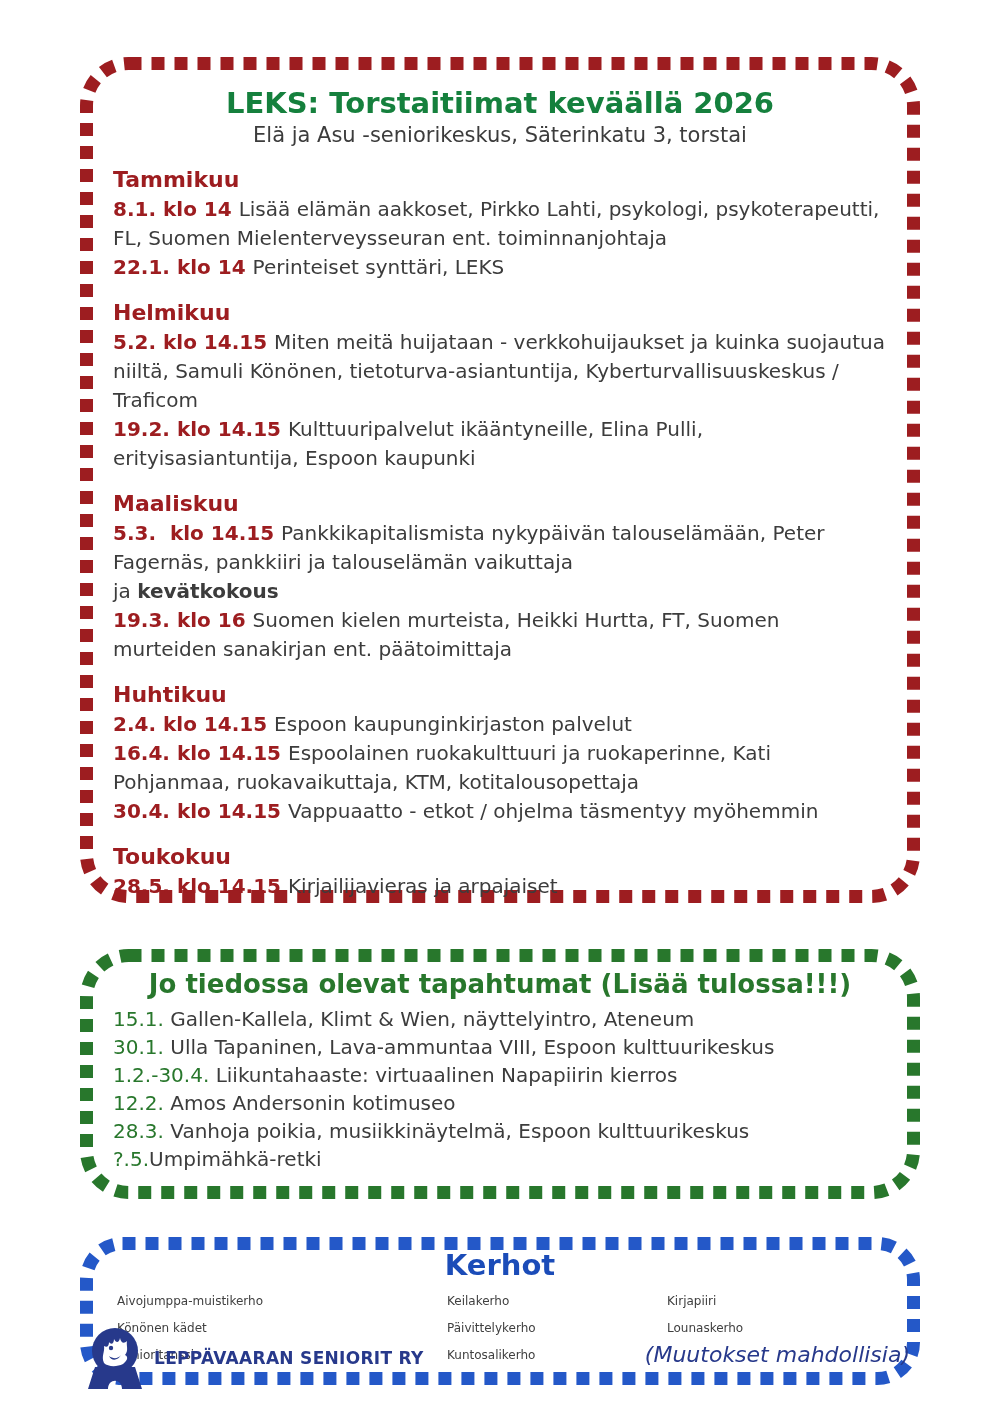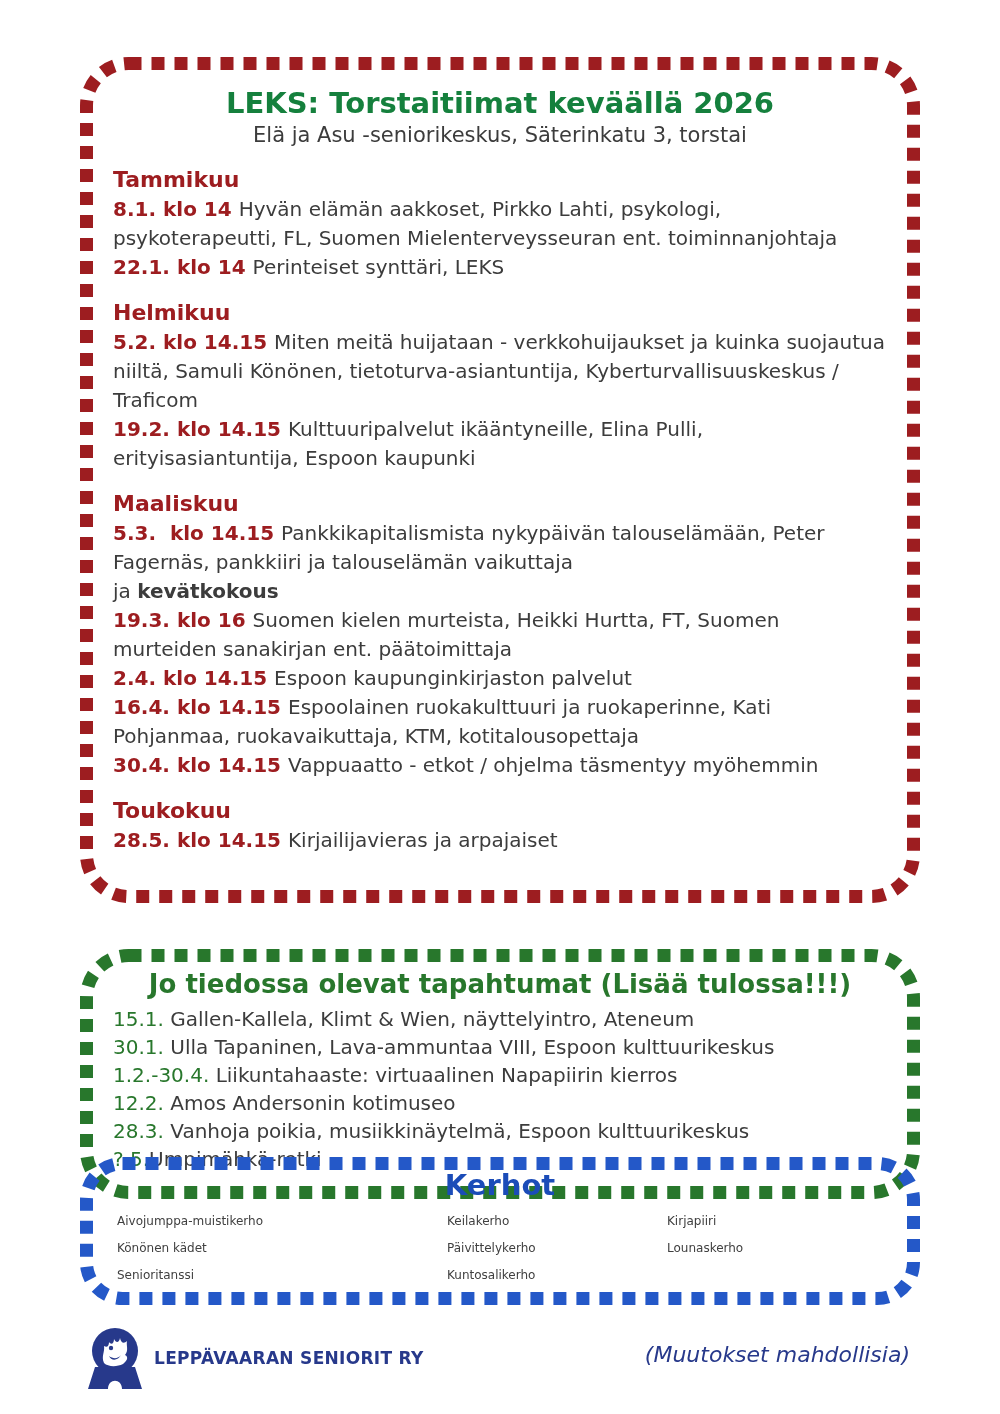--- a/index.html
+++ b/index.html
@@ -1,21 +1,21 @@
 <!DOCTYPE html>
 <html><head>
 <meta charset="utf-8">
 <style>
   html,body{margin:0;padding:0;background:#ffffff;}
   .page{position:relative;width:1000px;height:1414px;background:#ffffff;
         font-family:"DejaVu Sans","Liberation Sans",sans-serif;overflow:hidden;}
   .box{position:absolute;left:79px;width:842px;box-sizing:border-box;}
   .red-box{top:56px;height:848px;}
   .green-box{top:948px;height:252px;}
-  .blue-box{top:1156px;height:150px;}
+  .blue-box{top:1236px;height:150px;}
   .dash-border{position:absolute;left:0;top:0;pointer-events:none;}
   .box-inner{position:relative;height:100%;box-sizing:border-box;overflow:hidden;}
   .red-inner{padding:16px 34px 0 34px;}
   .green-inner{padding:10px 34px 0 34px;}
   .blue-inner{padding:4px 30px 0 30px;}
 
   .flyer-title{margin:14px 0 2px 0;font-size:29px;line-height:34px;font-weight:bold;
                color:#15803d;text-align:center;}
   .subtitle{margin:0;font-size:21px;line-height:27px;color:#3c3c3c;text-align:center;}
 
@@ -47,29 +47,30 @@
 
   <section class="box red-box">
     <svg class="dash-border" width="842" height="848">
       <rect x="7.5" y="7.5" width="827" height="833" rx="42" fill="none" stroke-width="13" stroke-dasharray="13 10" stroke="#9d1d20"></rect>
     </svg>
     <div class="box-inner red-inner">
       <h1 class="flyer-title">LEKS: Torstaitiimat keväällä 2026</h1>
       <p class="subtitle">Elä ja Asu -seniorikeskus, Säterinkatu 3, torstai</p>
       <div id="months">
           <h3 class="month-heading">Tammikuu</h3>
-          <p class="event-line"><span class="seg-date">8.1. klo 14 </span><span class="seg-plain">Hyvän elämän aakkoset, Pirkko Lahti, psykologi, psykoterapeutti, FL, Suomen Mielenterveysseuran ent. toiminnanjohtaja</span></p>
+          <p class="event-line"><span class="seg-date">8.1. klo 14 </span><span class="seg-plain">Lisää elämän aakkoset, Pirkko Lahti, psykologi, psykoterapeutti, FL, Suomen Mielenterveysseuran ent. toiminnanjohtaja</span></p>
           <p class="event-line"><span class="seg-date">22.1. klo 14 </span><span class="seg-plain">Perinteiset synttäri, LEKS</span></p>
           <h3 class="month-heading">Helmikuu</h3>
           <p class="event-line"><span class="seg-date">5.2. klo 14.15 </span><span class="seg-plain">Miten meitä huijataan - verkkohuijaukset ja kuinka suojautua niiltä, Samuli Könönen, tietoturva-asiantuntija, Kyberturvallisuuskeskus / Traficom</span></p>
           <p class="event-line"><span class="seg-date">19.2. klo 14.15 </span><span class="seg-plain">Kulttuuripalvelut ikääntyneille, Elina Pulli, erityisasiantuntija, Espoon kaupunki</span></p>
           <h3 class="month-heading">Maaliskuu</h3>
           <p class="event-line"><span class="seg-date">5.3.  klo 14.15 </span><span class="seg-plain">Pankkikapitalismista nykypäivän talouselämään, Peter Fagernäs, pankkiiri ja talouselämän vaikuttaja</span></p>
           <p class="event-line"><span class="seg-plain">ja </span><span class="seg-bold">kevätkokous</span></p>
           <p class="event-line"><span class="seg-date">19.3. klo 16 </span><span class="seg-plain">Suomen kielen murteista, Heikki Hurtta, FT, Suomen murteiden sanakirjan ent. päätoimittaja</span></p>
+          <h3 class="month-heading">Huhtikuu</h3>
           <p class="event-line"><span class="seg-date">2.4. klo 14.15 </span><span class="seg-plain">Espoon kaupunginkirjaston palvelut</span></p>
           <p class="event-line"><span class="seg-date">16.4. klo 14.15 </span><span class="seg-plain">Espoolainen ruokakulttuuri ja ruokaperinne, Kati Pohjanmaa, ruokavaikuttaja, KTM, kotitalousopettaja</span></p>
           <p class="event-line"><span class="seg-date">30.4. klo 14.15 </span><span class="seg-plain">Vappuaatto - etkot / ohjelma täsmentyy myöhemmin</span></p>
           <h3 class="month-heading">Toukokuu</h3>
           <p class="event-line"><span class="seg-date">28.5. klo 14.15 </span><span class="seg-plain">Kirjailijavieras ja arpajaiset</span></p>
         </div>
     </div>
   </section>
 
   <section class="box green-box">

